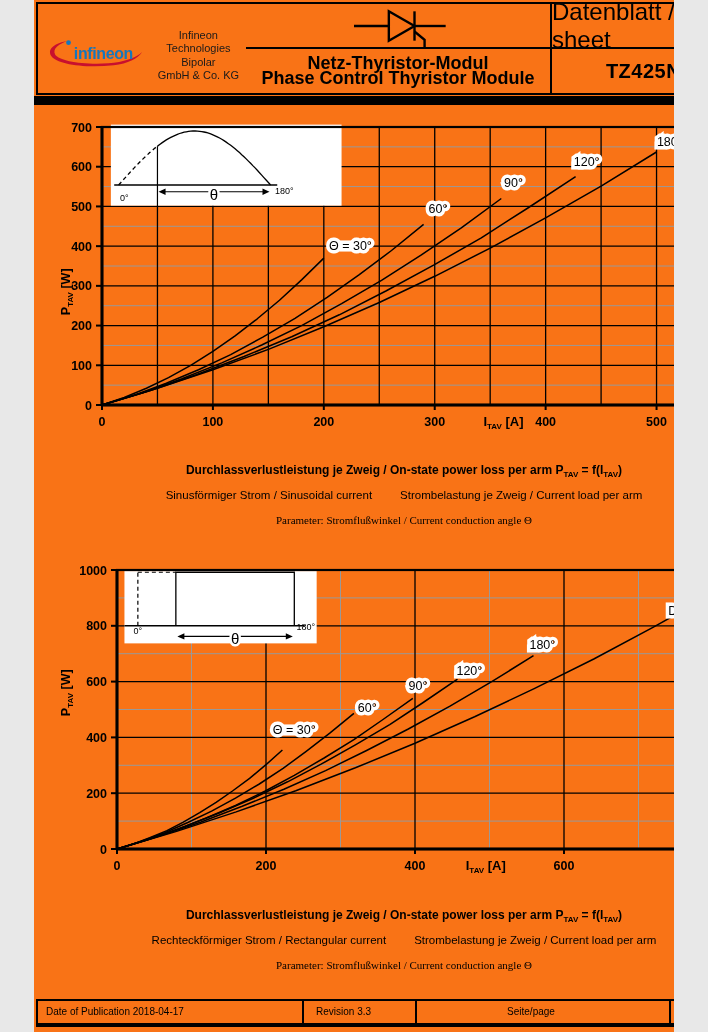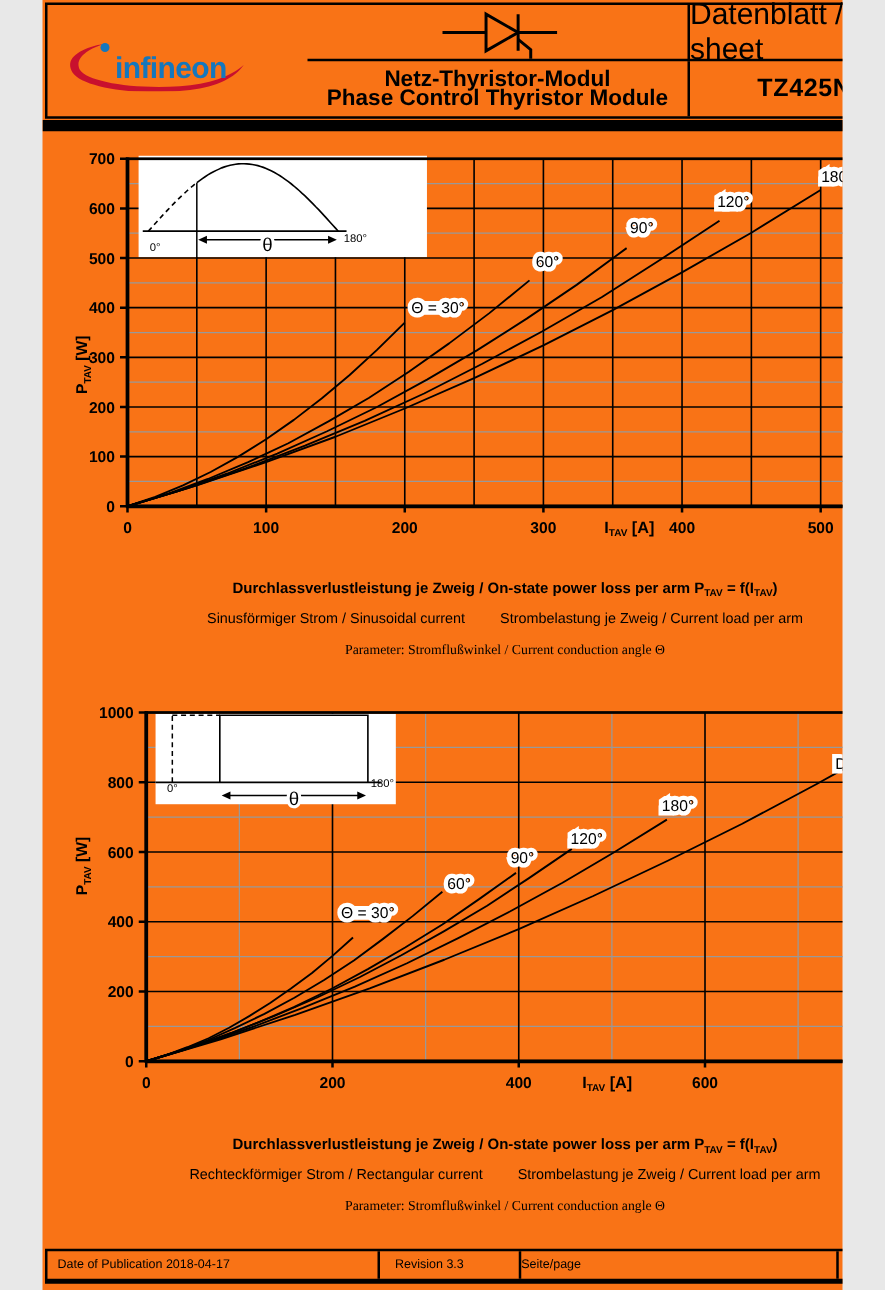--- a/index.html
+++ b/index.html
@@ -25,21 +25,21 @@
   .cap-l2 span.part{display:inline-block;margin:0 14px;}
   .cap-l3{font-size:11px;height:25px;line-height:25px;font-family:Liberation Serif, serif;}
   .cap-sub{font-size:8px;vertical-align:-3px;font-weight:inherit;}
   
   .ftr{position:absolute;top:999px;left:2px;width:700px;height:22px;border:2px solid #000;border-bottom:4px solid #000;
        display:grid;grid-template-columns:264px 113px 254px 1fr;font-size:10px;align-items:center;}
   .ftr .fcell{height:22px;line-height:22px;white-space:nowrap;}
   .fc2,.fc3,.fc4{border-left:2px solid #000;}
   .fc1{padding-left:8px;}
   .fc2{padding-left:12px;}
-  .fc3{text-align:left;padding-right:24px;}
+  .fc3{text-align:center;padding-right:24px;}
   .fc4{text-align:center;}
 </style>
 </head>
 <body>
 
 <div class="page">
 
   <div class="hdr">
     <div class="hdr-cell hc-r1c1">
       <svg width="120" height="44" viewBox="0 0 120 48">
@@ -53,20 +53,24 @@
       </svg>
     </div>
     <div class="hdr-cell hc-r1c2">Datenblatt / Data sheet</div>
     <div class="hdr-cell hc-c3">
       <svg width="170" height="42" viewBox="0 0 170 42">
         <path d="M46 4 C 26 7, 13 16, 20 27 C 28 39, 70 46, 114 41 C 136 38.5, 150 31, 157 21
                  C 147 30, 129 36.5, 106 38 C 66 40.5, 32 34, 26 25 C 21 16, 32 8, 46 4 Z" fill="#C8102E"></path>
         <circle cx="46" cy="7" r="3.6" fill="#1577BD"></circle>
         <text x="54" y="31" font-size="24" font-weight="bold" letter-spacing="-0.5" fill="#1577BD" font-family="Liberation Sans, sans-serif">infineon</text>
       </svg>
+      <div class="company">
+        <div>Infineon Technologies Bipolar</div>
+        <div>GmbH &amp; Co. KG</div>
+      </div>
     </div>
     <div class="hdr-cell hc-r2c1">
       <div>Netz-Thyristor-Modul</div>
       <div>Phase Control Thyristor Module</div>
     </div>
     <div class="hdr-cell hc-r2c2">TZ425N</div>
   </div>
 
   <div class="sepbar"></div>
 

